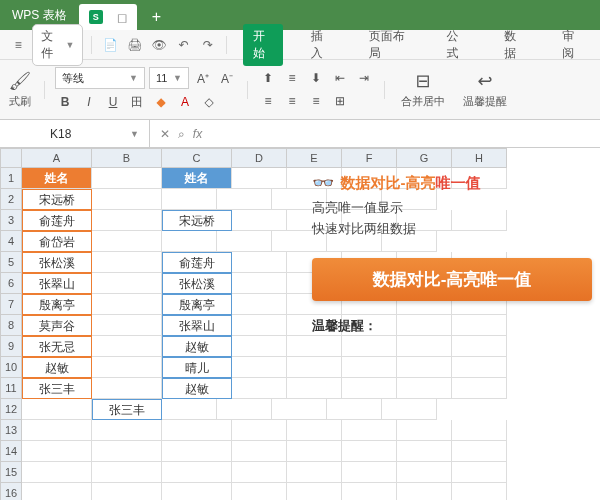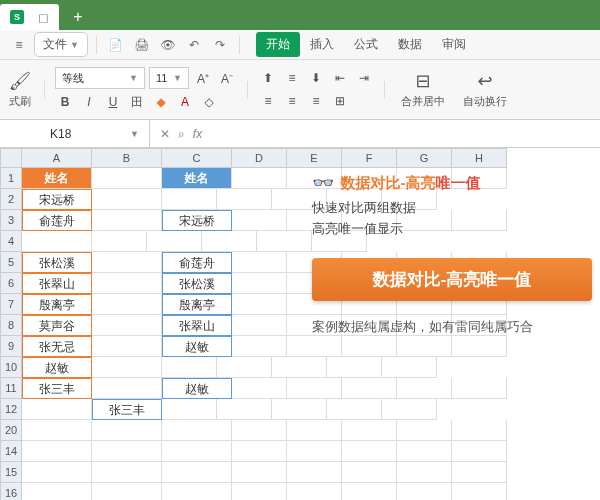--- a/index.html
+++ b/index.html
@@ -8,21 +8,21 @@
 .app-label{color:#fff;padding:0 12px;font-size:12px}
 .tab{background:#fff;height:26px;margin-top:4px;display:flex;align-items:center;padding:0 10px;border-radius:3px 3px 0 0;gap:6px;font-size:12px}
 .doc-icon{width:14px;height:14px;background:#0f9d58;border-radius:2px;display:flex;align-items:center;justify-content:center;color:#fff;font-size:9px;font-weight:bold}
 .tab-end{color:#888;margin-left:8px;font-size:13px}
 .newtab{width:30px;height:26px;margin-top:4px;display:flex;align-items:center;justify-content:center;color:#fff;font-size:16px;margin-left:4px}
 .menubar{height:30px;background:#f7f7f7;border-bottom:1px solid #ddd;display:flex;align-items:center;padding:0 8px;gap:4px}
 .menu-btn{padding:3px 8px;display:flex;align-items:center;gap:3px;cursor:pointer;font-size:12px;color:#555}
 .menu-btn.file{border:1px solid #ccc;border-radius:5px;background:#fff}
 .icon-btn{width:22px;height:22px;display:flex;align-items:center;justify-content:center;color:#666;cursor:pointer}
 .sep{width:1px;height:18px;background:#ddd;margin:0 4px}
-.menu-tabs{display:flex;gap:0;margin-left:8px}
+.menu-tabs{display:flex;gap:18px;margin-left:8px}
 .menu-tab{padding:4px 10px;font-size:12px;color:#555;cursor:pointer}
 .menu-tab.active{background:#0f9d58;color:#fff;border-radius:3px}
 .toolbar{height:60px;background:#f7f7f7;border-bottom:1px solid #ccc;display:flex;align-items:center;padding:0 6px;gap:6px}
 .tool-group{display:flex;flex-direction:column;gap:3px}
 .tool-row{display:flex;align-items:center;gap:4px}
 .selector{border:1px solid #ccc;background:#fff;height:22px;padding:0 6px;display:flex;align-items:center;font-size:11px;min-width:50px;justify-content:space-between}
 .tbtn{width:20px;height:20px;display:flex;align-items:center;justify-content:center;color:#555;cursor:pointer;font-size:12px}
 .big-btn{display:flex;flex-direction:column;align-items:center;padding:2px 6px;font-size:11px;color:#555;cursor:pointer;gap:2px}
 .big-icon{font-size:18px}
 .left-tool{width:28px;display:flex;flex-direction:column;align-items:center;gap:2px;font-size:11px;color:#555}
@@ -52,20 +52,21 @@
 .big-orange-btn{background:linear-gradient(#f08c3a,#e67225);color:#fff;font-size:17px;font-weight:bold;padding:10px 20px;border-radius:4px;text-align:center;margin-top:18px;box-shadow:0 2px 4px rgba(0,0,0,0.2)}
 .warning{margin-top:16px;font-size:13px}
 .warn-title{font-weight:bold;color:#333}
 .warn-text{color:#555;line-height:1.6;margin-top:2px}
 .caret{font-size:9px;color:#888}
 </style>
 </head>
 <body>
 
 <div class="titlebar">
+  <span class="app-label">WPS 表格</span>
   <div class="tab">
     <span class="doc-icon">S</span>
     <span class="tab-end">◻</span>
   </div>
   <div class="newtab">+</div>
 </div>
 
 <div class="menubar">
   <span class="icon-btn">≡</span>
   <div class="menu-btn file">
@@ -75,20 +76,21 @@
   <div class="sep"></div>
   <span class="icon-btn">📄</span>
   <span class="icon-btn">🖨</span>
   <span class="icon-btn">👁</span>
   <span class="icon-btn">↶</span>
   <span class="icon-btn">↷</span>
   <div class="sep"></div>
   <div class="menu-tabs">
     <div class="menu-tab active">开始</div>
     <div class="menu-tab">插入</div>
+    <div class="menu-tab">页面布局</div>
     <div class="menu-tab">公式</div>
     <div class="menu-tab">数据</div>
     <div class="menu-tab">审阅</div>
   </div>
 </div>
 
 <div class="toolbar">
   <div class="left-tool">
     <span class="big-icon">🖌</span>
     <span>式刷</span>
@@ -139,21 +141,21 @@
       <span class="tbtn">⊞</span>
     </div>
   </div>
   <div class="sep"></div>
   <div class="big-btn">
     <span class="big-icon">⊟</span>
     <span>合并居中</span>
   </div>
   <div class="big-btn">
     <span class="big-icon">↩</span>
-    <span>自动换行</span>
+    <span>温馨提醒</span>
   </div>
 </div>
 
 <div class="fmla-bar">
   <div class="cell-ref">
       <span>K18</span>
       <span class="caret">▼</span>
     </div>
   <div class="fx">
     <span>✕</span>
@@ -171,21 +173,21 @@
         <div class="rh">3</div>
         <div class="rh">4</div>
         <div class="rh">5</div>
         <div class="rh">6</div>
         <div class="rh">7</div>
         <div class="rh">8</div>
         <div class="rh">9</div>
         <div class="rh">10</div>
         <div class="rh">11</div>
         <div class="rh">12</div>
-        <div class="rh">20</div>
+        <div class="rh">13</div>
         <div class="rh">14</div>
         <div class="rh">15</div>
         <div class="rh">16</div>
       </div>
   </div>
   <div class="grid-main">
     <div class="col-hdrs" id="col-hdr-container">
         <div class="ch" style="width: 70px;">A</div>
         <div class="ch" style="width: 70px;">B</div>
         <div class="ch" style="width: 70px;">C</div>
@@ -195,26 +197,26 @@
         <div class="ch" style="width: 55px;">G</div>
         <div class="ch" style="width: 55px;">H</div>
       </div>
     <div class="cells" id="cells-container">
       <div class="overlay">
         <div class="title-line">
           <span class="glasses">👓</span>
           <span><span class="t-orange">数据对比-高亮</span><span class="t-red">唯一值</span></span>
         </div>
         <div class="desc">
+          <div>高亮唯一值显示</div>
           <div>快速对比两组数据</div>
-          <div>高亮唯一值显示</div>
         </div>
         <div class="big-orange-btn">数据对比-高亮唯一值</div>
         <div class="warning">
-          <div class="warn-text">案例数据纯属虚构，如有雷同纯属巧合</div>
+          <div class="warn-title">温馨提醒：</div>
         </div>
       </div>
     <div class="grid-row">
           <div class="cell hdr-orange" style="width: 70px;">姓名</div>
           <div class="cell" style="width: 70px;"></div>
           <div class="cell hdr-blue" style="width: 70px;">姓名</div>
           <div class="cell" style="width: 55px;"></div>
           <div class="cell" style="width: 55px;"></div>
           <div class="cell" style="width: 55px;"></div>
           <div class="cell" style="width: 55px;"></div>
@@ -233,20 +235,21 @@
           <div class="cell border-orange" style="width: 70px;">俞莲舟</div>
           <div class="cell" style="width: 70px;"></div>
           <div class="cell border-blue" style="width: 70px;">宋远桥</div>
           <div class="cell" style="width: 55px;"></div>
           <div class="cell" style="width: 55px;"></div>
           <div class="cell" style="width: 55px;"></div>
           <div class="cell" style="width: 55px;"></div>
           <div class="cell" style="width: 55px;"></div>
         </div>
         <div class="grid-row">
+          <div class="cell border-orange" style="width: 70px;">俞岱岩</div>
           <div class="cell" style="width: 70px;"></div>
           <div class="cell" style="width: 55px;"></div>
           <div class="cell" style="width: 55px;"></div>
           <div class="cell" style="width: 55px;"></div>
           <div class="cell" style="width: 55px;"></div>
           <div class="cell" style="width: 55px;"></div>
         </div>
         <div class="grid-row">
           <div class="cell border-orange" style="width: 70px;">张松溪</div>
           <div class="cell" style="width: 70px;"></div>
@@ -293,20 +296,21 @@
           <div class="cell border-blue" style="width: 70px;">赵敏</div>
           <div class="cell" style="width: 55px;"></div>
           <div class="cell" style="width: 55px;"></div>
           <div class="cell" style="width: 55px;"></div>
           <div class="cell" style="width: 55px;"></div>
           <div class="cell" style="width: 55px;"></div>
         </div>
         <div class="grid-row">
           <div class="cell border-orange" style="width: 70px;">赵敏</div>
           <div class="cell" style="width: 70px;"></div>
+          <div class="cell border-blue" style="width: 70px;">晴儿</div>
           <div class="cell" style="width: 55px;"></div>
           <div class="cell" style="width: 55px;"></div>
           <div class="cell" style="width: 55px;"></div>
           <div class="cell" style="width: 55px;"></div>
           <div class="cell" style="width: 55px;"></div>
         </div>
         <div class="grid-row">
           <div class="cell border-orange" style="width: 70px;">张三丰</div>
           <div class="cell" style="width: 70px;"></div>
           <div class="cell border-blue" style="width: 70px;">赵敏</div>

